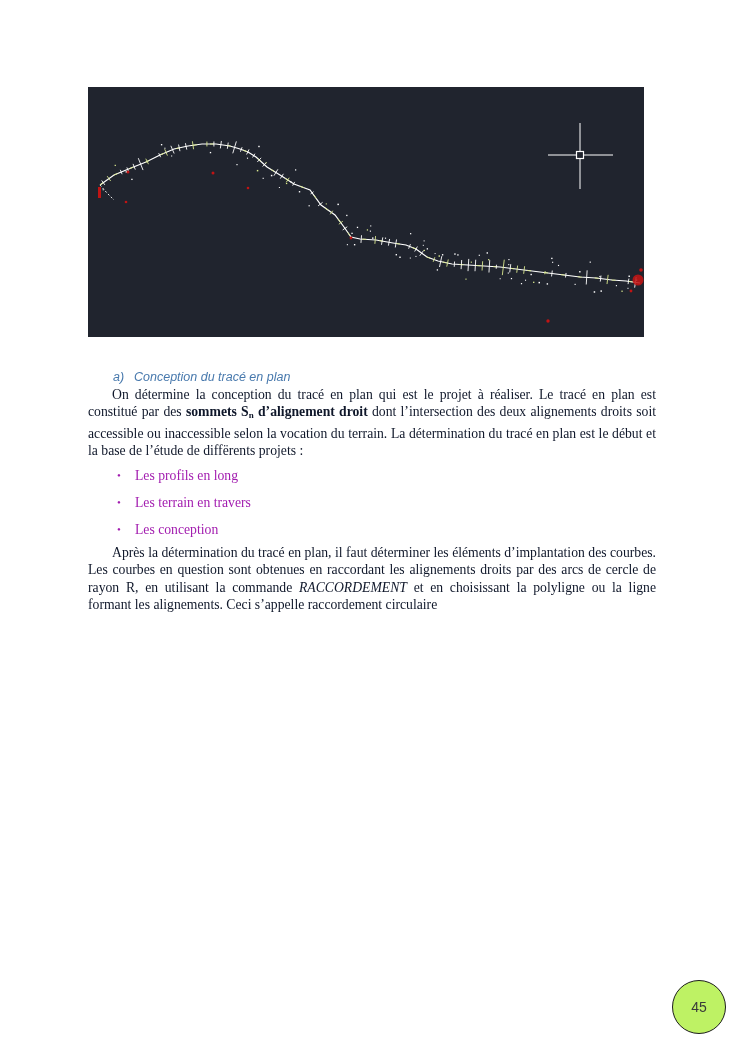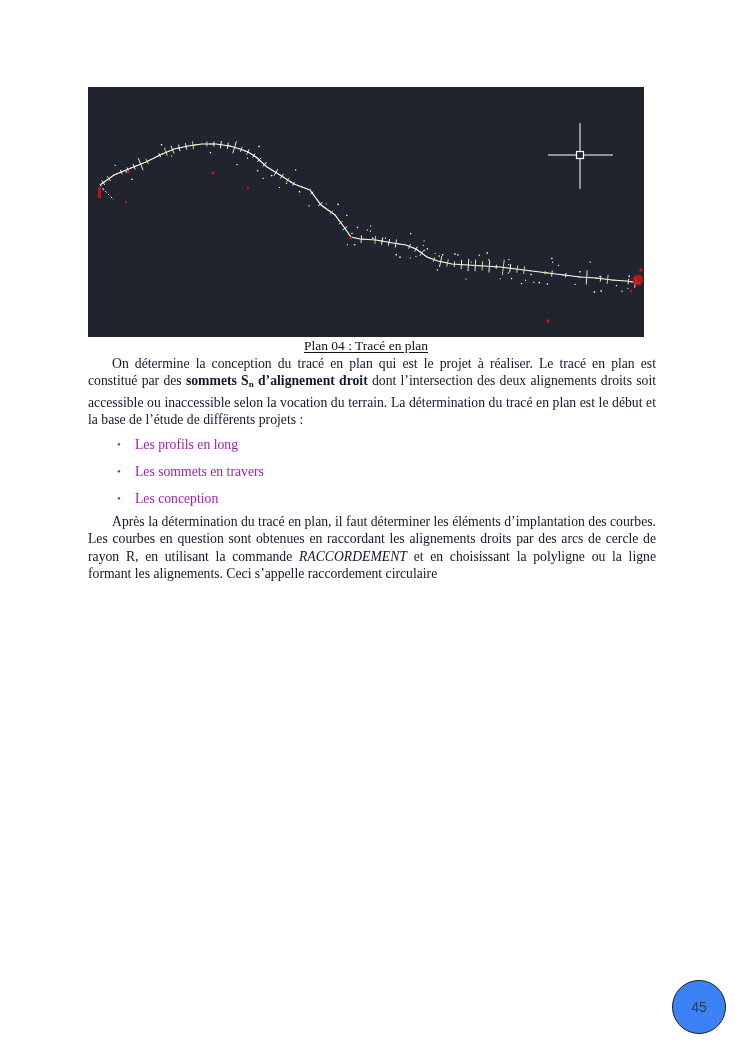--- a/index.html
+++ b/index.html
@@ -39,21 +39,21 @@
 
   ul.bullets { margin-top:3px; list-style:none; padding-left:29px; }
   ul.bullets li { font-size:13.7px; line-height:26px; color:#a21caf; }
   ul.bullets .bullet { display:inline-block; width:18px; font-size:11px; vertical-align:1px; }
 
   .page-number {
     position:absolute; left:672px; top:980px; width:54px; height:54px;
     border:1.5px solid #1d1d1d; border-radius:50%;
     display:flex; align-items:center; justify-content:center;
     font-family:"Liberation Sans", sans-serif; font-size:14px; color:#3a3a3a;
-    background:#3b82f6;
+    background:#bef264;
   }
 </style>
 </head>
 <body>
 
 <div class="page">
   <div class="content">
 
     <figure>
       <div class="cad-wrap">
@@ -210,29 +210,31 @@
             <circle cx="263" cy="151" r="1.4" fill="#c01414" opacity="1"></circle>
             <circle cx="460" cy="234" r="1.7" fill="#c01414" opacity="1"></circle>
             <circle cx="543" cy="204" r="1.4" fill="#c01414" opacity="1"></circle>
             <circle cx="550" cy="193" r="5.5" fill="#c01414" opacity="0.88"></circle>
             <circle cx="553" cy="183" r="1.8" fill="#c01414" opacity="1"></circle>
             <line x1="460" y1="68" x2="525" y2="68" stroke="#ffffff" stroke-width="1"></line>
             <line x1="492" y1="36" x2="492" y2="102" stroke="#ffffff" stroke-width="1"></line>
             <rect x="488.5" y="64.5" width="7" height="7" fill="#20242e" stroke="#ffffff" stroke-width="1.2"></rect>
           </svg>
       </div>
-      <figcaption>Plan 04 : Tracé en plan</figcaption>
     </figure>
 
+    <div class="heading a">
+      <span class="marker">a)</span><span>Conception du tracé en plan</span>
+    </div>
 
     <p class="body"><span>On détermine la conception du tracé en plan qui est le projet à réaliser. Le tracé en plan est constitué par des </span><span class="bold"><span>sommets S</span><sub>n</sub><span> d’alignement droit</span></span><span> dont l’intersection des deux alignements droits soit accessible ou inaccessible selon la vocation du terrain. La détermination du tracé en plan est le début et la base de l’étude de diffërents projets :</span></p>
 
     <ul class="bullets">
       <li><span class="bullet">•</span><span>Les profils en long</span></li>
-      <li><span class="bullet">•</span><span>Les sommets en travers</span></li>
+      <li><span class="bullet">•</span><span>Les terrain en travers</span></li>
       <li><span class="bullet">•</span><span>Les conception</span></li>
     </ul>
 
 
     <p class="body"><span>Après la détermination du tracé en plan, il faut déterminer les éléments d’implantation des courbes. Les courbes en question sont obtenues en raccordant les alignements droits par des arcs de cercle de rayon R, en utilisant la commande </span><span class="ital">RACCORDEMENT</span><span> et en choisissant la polyligne ou la ligne formant les alignements. Ceci s’appelle raccordement circulaire</span></p>
 
   </div>
 
   <div class="page-number">
     <span>45</span>

